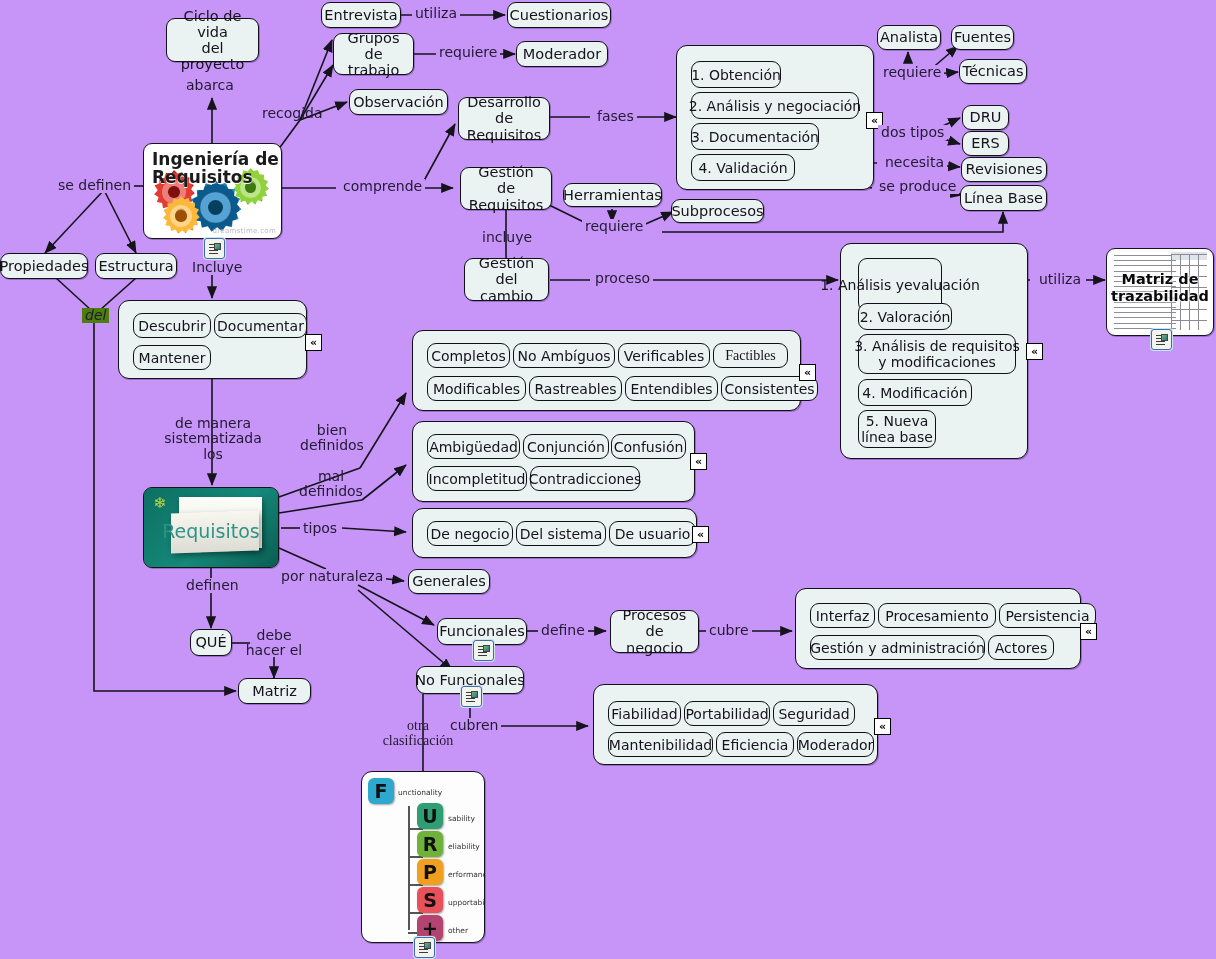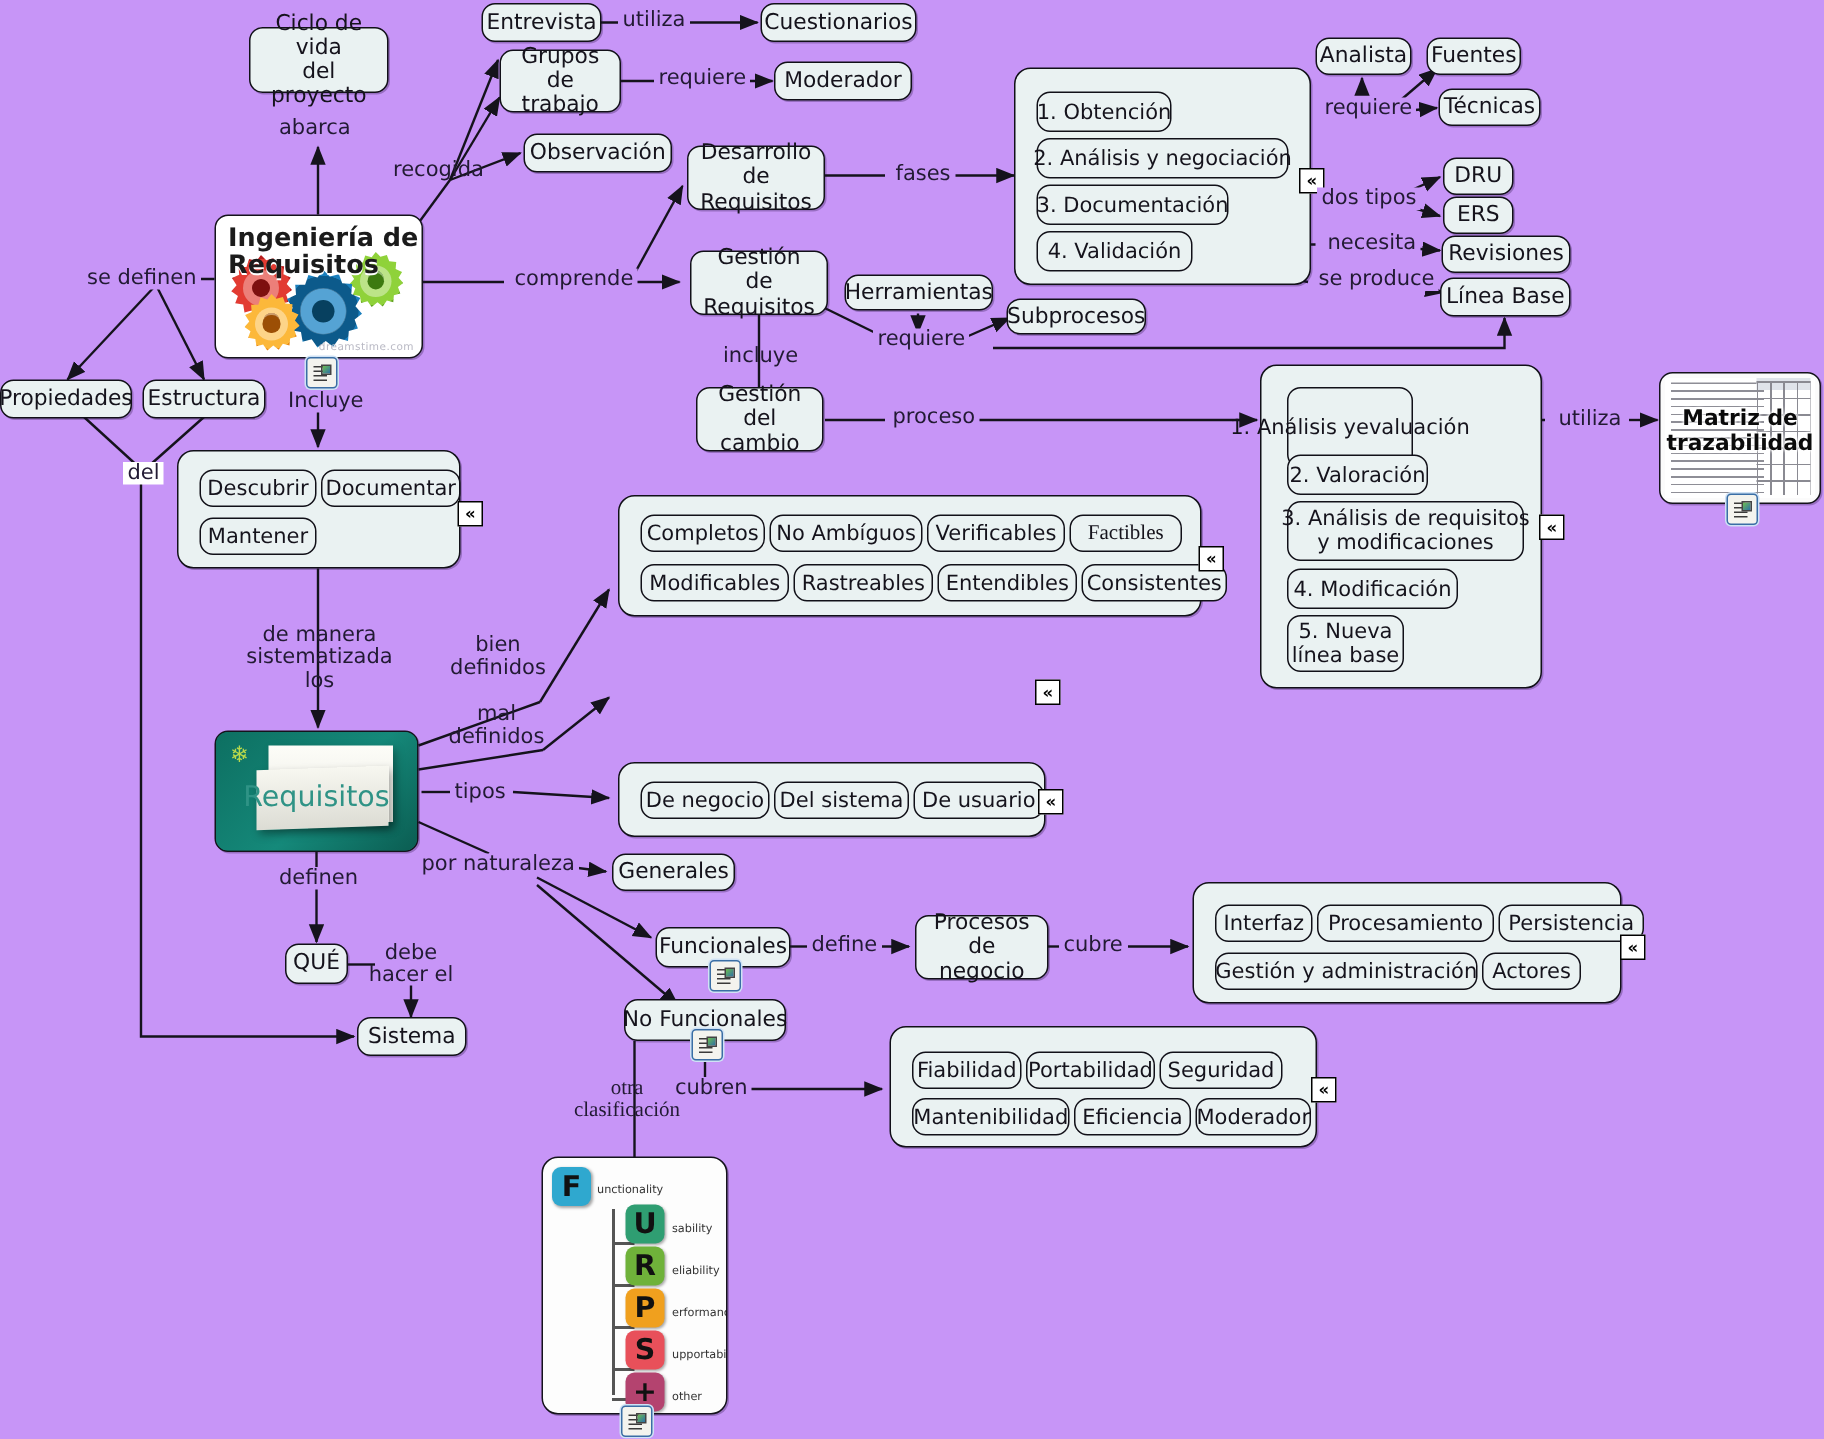--- a/index.html
+++ b/index.html
@@ -416,31 +416,38 @@
     <div class="chip" style="left:100px;top:12px;width:102px;height:25px;">No Ambíguos</div>
     <div class="chip" style="left:205px;top:12px;width:92px;height:25px;">Verificables</div>
     <div class="chip" style="left:300px;top:12px;width:75px;height:25px;font-family:Liberation Serif, serif;">Factibles</div>
     <div class="chip" style="left:14px;top:45px;width:99px;height:25px;">Modificables</div>
     <div class="chip" style="left:116px;top:45px;width:93px;height:25px;">Rastreables</div>
     <div class="chip" style="left:212px;top:45px;width:93px;height:25px;">Entendibles</div>
     <div class="chip" style="left:308px;top:45px;width:97px;height:25px;">Consistentes</div>
   </div>
   <div class="chev" style="left:799px;top:364px;">«</div>
 
+  <div class="group" style="left:412px;top:421px;width:283px;height:81px;">
+    <div class="chip" style="left:14px;top:12px;width:93px;height:25px;">Ambigüedad</div>
+    <div class="chip" style="left:110px;top:12px;width:86px;height:25px;">Conjunción</div>
+    <div class="chip" style="left:198px;top:12px;width:75px;height:25px;">Confusión</div>
+    <div class="chip" style="left:14px;top:44px;width:100px;height:25px;">Incompletitud</div>
+    <div class="chip" style="left:117px;top:44px;width:110px;height:25px;">Contradicciones</div>
+  </div>
   <div class="chev" style="left:690px;top:453px;">«</div>
 
   <div class="group" style="left:412px;top:508px;width:285px;height:50px;">
     <div class="chip" style="left:14px;top:12px;width:86px;height:25px;">De negocio</div>
     <div class="chip" style="left:103px;top:12px;width:90px;height:25px;">Del sistema</div>
     <div class="chip" style="left:196px;top:12px;width:87px;height:25px;">De usuario</div>
   </div>
   <div class="chev" style="left:692px;top:526px;">«</div>
 
   <div class="node" style="left:190px;top:629px;width:42px;height:27px;">QUÉ</div>
-  <div class="node" style="left:238px;top:678px;width:73px;height:26px;">Sistema</div>
+  <div class="node" style="left:238px;top:678px;width:73px;height:26px;">Matriz</div>
 
   <div class="node" style="left:408px;top:569px;width:82px;height:25px;">Generales</div>
 
   <div class="node" style="left:437px;top:618px;width:90px;height:27px;">Funcionales</div>
   <div class="docbadge" style="left:473px;top:640px;">
     <div class="lines"></div>
   </div>
 
   <div class="node" style="left:416px;top:666px;width:108px;height:28px;">No Funcionales</div>
   <div class="docbadge" style="left:461px;top:686px;">
@@ -511,21 +518,21 @@
   <div class="elabel" style="left:594px;top:109px;background:#c795f7;padding:0 3px;">fases</div>
   <div class="elabel" style="left:482px;top:230px;">incluye</div>
   <div class="elabel" style="left:582px;top:219px;background:#c795f7;padding:0 3px;">requiere</div>
   <div class="elabel" style="left:592px;top:271px;background:#c795f7;padding:0 3px;">proceso</div>
   <div class="elabel" style="left:1036px;top:272px;background:#c795f7;padding:0 3px;">utiliza</div>
   <div class="elabel" style="left:880px;top:65px;background:#c795f7;padding:0 3px;">requiere</div>
   <div class="elabel" style="left:878px;top:125px;background:#c795f7;padding:0 3px;">dos tipos</div>
   <div class="elabel" style="left:882px;top:155px;background:#c795f7;padding:0 3px;">necesita</div>
   <div class="elabel" style="left:876px;top:179px;background:#c795f7;padding:0 3px;">se produce</div>
   <div class="elabel" style="left:55px;top:178px;background:#c795f7;padding:0 3px;">se definen</div>
-  <div class="elabel" style="left:82px;top:308px;background:#ffffff;padding:0 3px;">del</div>
+  <div class="elabel" style="left:82px;top:308px;background:#4d7c0f;padding:0 3px;font-style:italic;">del</div>
   <div class="elabel" style="left:189px;top:260px;background:#c795f7;padding:0 3px;">Incluye</div>
   <div class="elabel wrap" style="left:158px;top:416px;width:110px;text-align:center;">
     <span>de manera</span><br>
     <span>sistematizada los</span>
   </div>
   <div class="elabel wrap" style="left:297px;top:423px;width:70px;text-align:center;">
     <span>bien</span><br>
     <span>definidos</span>
   </div>
   <div class="elabel wrap" style="left:296px;top:469px;width:70px;text-align:center;">

